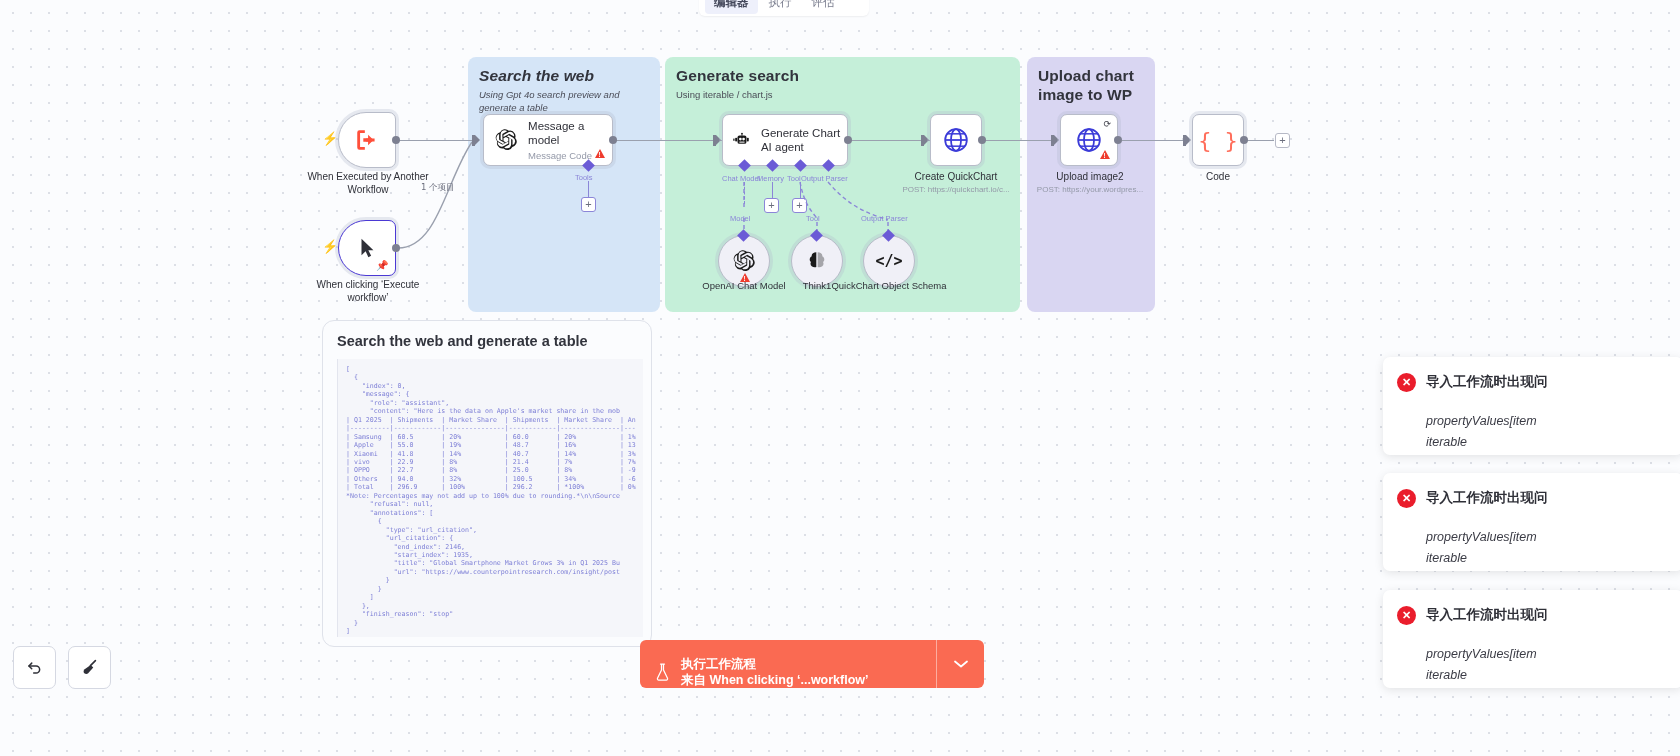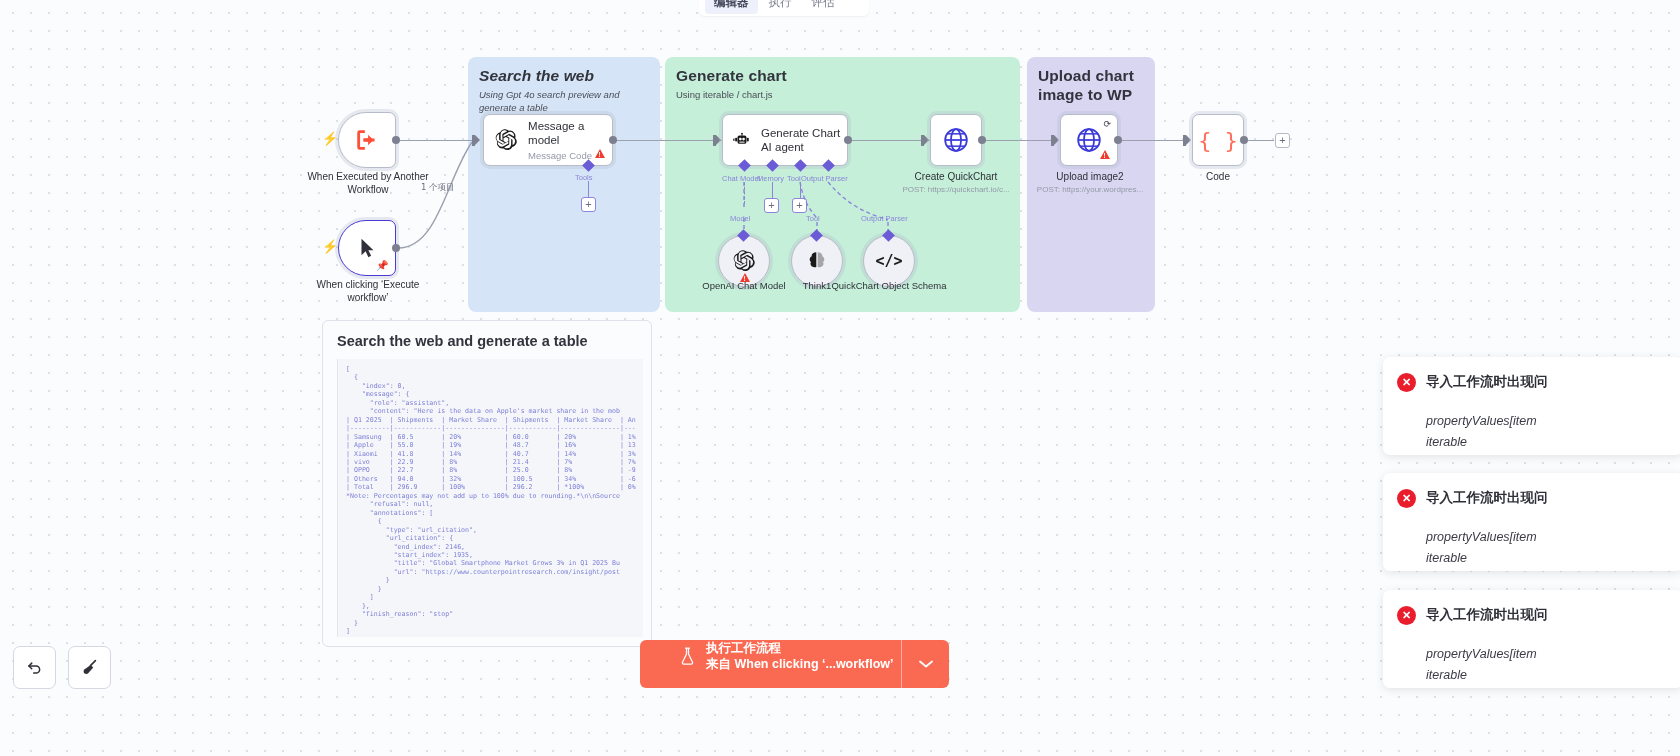--- a/index.html
+++ b/index.html
@@ -46,21 +46,21 @@
               background: #d5e5f7; font-style: italic; }
   #g-chart  { left: 665px; top: 57px; width: 355px; height: 255px;
               background: #c5efd9; }
   #g-upload { left: 1027px; top: 57px; width: 128px; height: 255px;
               background: #d9d6f2; }
   .group .g-head { padding: 9px 11px 0 11px; }
 
   
   .note {
     position: absolute; background: #fbfcfe; border: 1px solid #dfe2ea;
-    border-radius: 6px; overflow: hidden;
+    border-radius: 12px; overflow: hidden;
   }
   .note .n-title {
     font-size: 14.5px; font-weight: bold; color: #32343d;
     padding: 12px 14px 10px 14px;
   }
   #note-table { left: 322px; top: 320px; width: 330px; height: 327px; }
   #note-convert { left: 665px; top: 320px; width: 490px; height: 327px; }
   .code-box {
     margin: 0 8px 8px 14px; height: 278px; overflow: hidden;
     background: #f5f6fa; border-left: 1px solid #e3e5ee;
@@ -144,24 +144,23 @@
   
   .tool-btn {
     position: absolute; width: 43px; height: 43px; background: #fff;
     border: 1px solid #d5d8e2; border-radius: 7px;
     display: flex; align-items: center; justify-content: center;
     cursor: pointer;
   }
 
   
   #exec-pill {
-    position: absolute; left: 640px; top: 640px; width: 309px; height: 48px;
-    background: #fa6a52; border-radius: 6px; display: flex; align-items: flex-start;
+    position: absolute; left: 640px; top: 640px; width: 344px; height: 48px;
+    background: #fa6a52; border-radius: 6px; display: flex; align-items: flex-end;
     color: #fff;
-    padding-left: 25px;
   }
   #exec-pill .ep-main { flex: 1; display: flex; align-items: center; padding-left: 14px; gap: 10px; }
   #exec-pill .ep-txt1 { font-size: 12.5px; font-weight: bold; line-height: 16px; }
   #exec-pill .ep-txt2 { font-size: 12.5px; font-weight: bold; line-height: 16px; }
   #exec-pill .ep-caret { width: 48px; height: 100%; border-left: 1px solid rgba(255,255,255,.45);
         display: flex; align-items: center; justify-content: center; cursor: pointer; }
 
   
   .toast {
     position: absolute; left: 1383px; width: 300px; height: 98px;
@@ -200,21 +199,21 @@
 
   <div class="group" id="g-search">
     <div class="g-head">
       <div class="g-title">Search the web</div>
       <div class="g-sub">Using Gpt 4o search preview and generate a table</div>
     </div>
   </div>
 
   <div class="group" id="g-chart">
     <div class="g-head">
-      <div class="g-title">Generate chart</div>
+      <div class="g-title">Generate search</div>
       <div class="g-sub">Using iterable / chart.js</div>
     </div>
   </div>
 
   <div class="group" id="g-upload">
     <div class="g-head">
       <div class="g-title">Upload chart image to WP</div>
     </div>
   </div>
 

